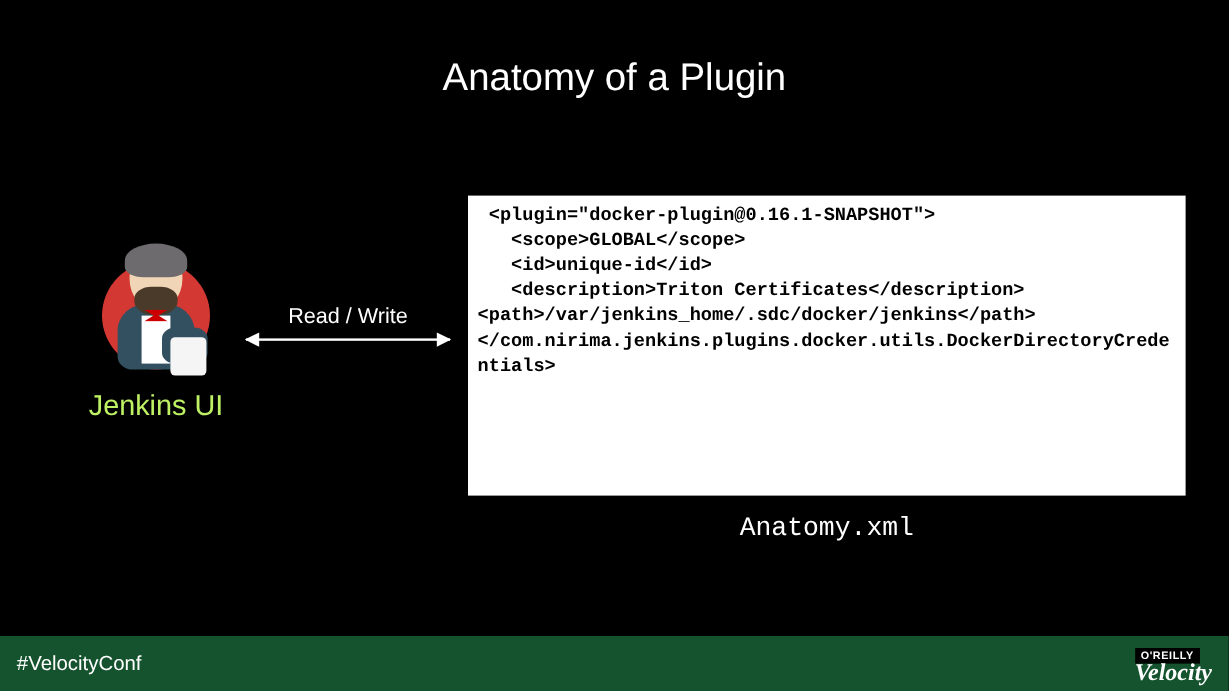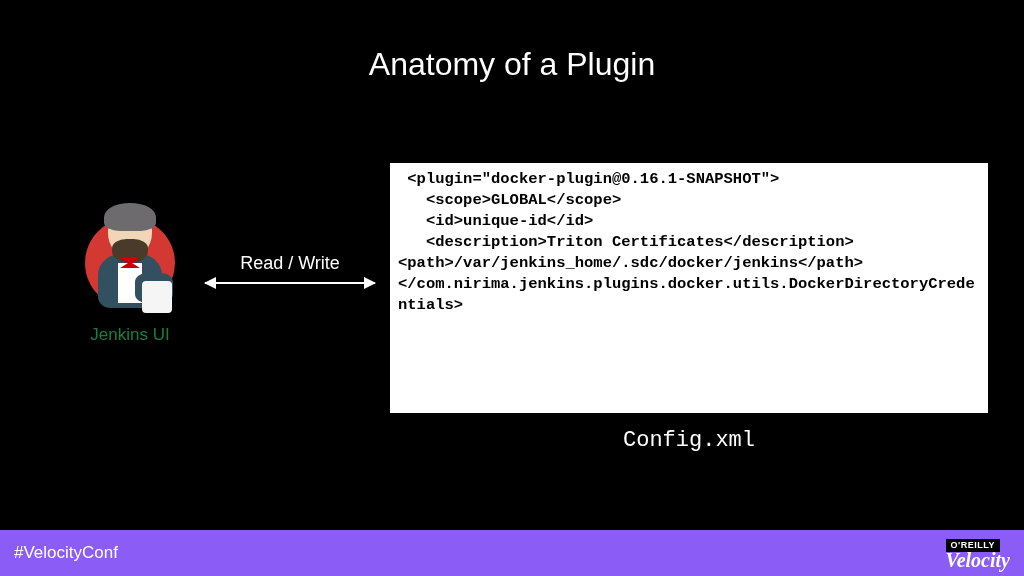--- a/index.html
+++ b/index.html
@@ -119,22 +119,22 @@
     position: absolute;
     left: 62px;
     top: 78px;
     width: 30px;
     height: 32px;
     background: #f5f5f5;
     border-radius: 4px;
     z-index: 4;
   }
   .jenkins-label {
-    font-size: 17px;
-    color: #15803d;
+    font-size: 24px;
+    color: #bef264;
   }
   .arrow-section {
     position: absolute;
     left: 205px;
     top: 170px;
     width: 170px;
     text-align: center;
   }
   .arrow-label {
     font-size: 18px;
@@ -190,21 +190,21 @@
     font-family: "Courier New", monospace;
     font-size: 22px;
     color: #fff;
   }
   .footer {
     position: absolute;
     bottom: 0;
     left: 0;
     width: 100%;
     height: 46px;
-    background: #8b5cf6;
+    background: #14532d;
     display: flex;
     align-items: center;
     justify-content: space-between;
     padding: 0 14px;
     font-size: 17px;
   }
   .footer-left {
     flex: 1;
     text-align: left;
   }
@@ -266,21 +266,21 @@
     <div class="arrow-label">Read / Write</div>
     <div class="arrow-line"></div>
   </div>
 
   <div class="code-box"> &lt;plugin="docker-plugin@0.16.1-SNAPSHOT"&gt;
    &lt;scope&gt;GLOBAL&lt;/scope&gt;
    &lt;id&gt;unique-id&lt;/id&gt;
    &lt;description&gt;Triton Certificates&lt;/description&gt;
 &lt;path&gt;/var/jenkins_home/.sdc/docker/jenkins&lt;/path&gt;
 &lt;/com.nirima.jenkins.plugins.docker.utils.DockerDirectoryCredentials&gt;</div>
-  <div class="code-caption">Config.xml</div>
+  <div class="code-caption">Anatomy.xml</div>
 
 </div>
 
 <div class="footer">
   <div class="footer-left">#VelocityConf</div>
   <div class="footer-right">
     <div class="velocity-logo">
       <span class="oreilly-box">O'REILLY</span>
       <span class="velocity-text">Velocity</span>
     </div>

